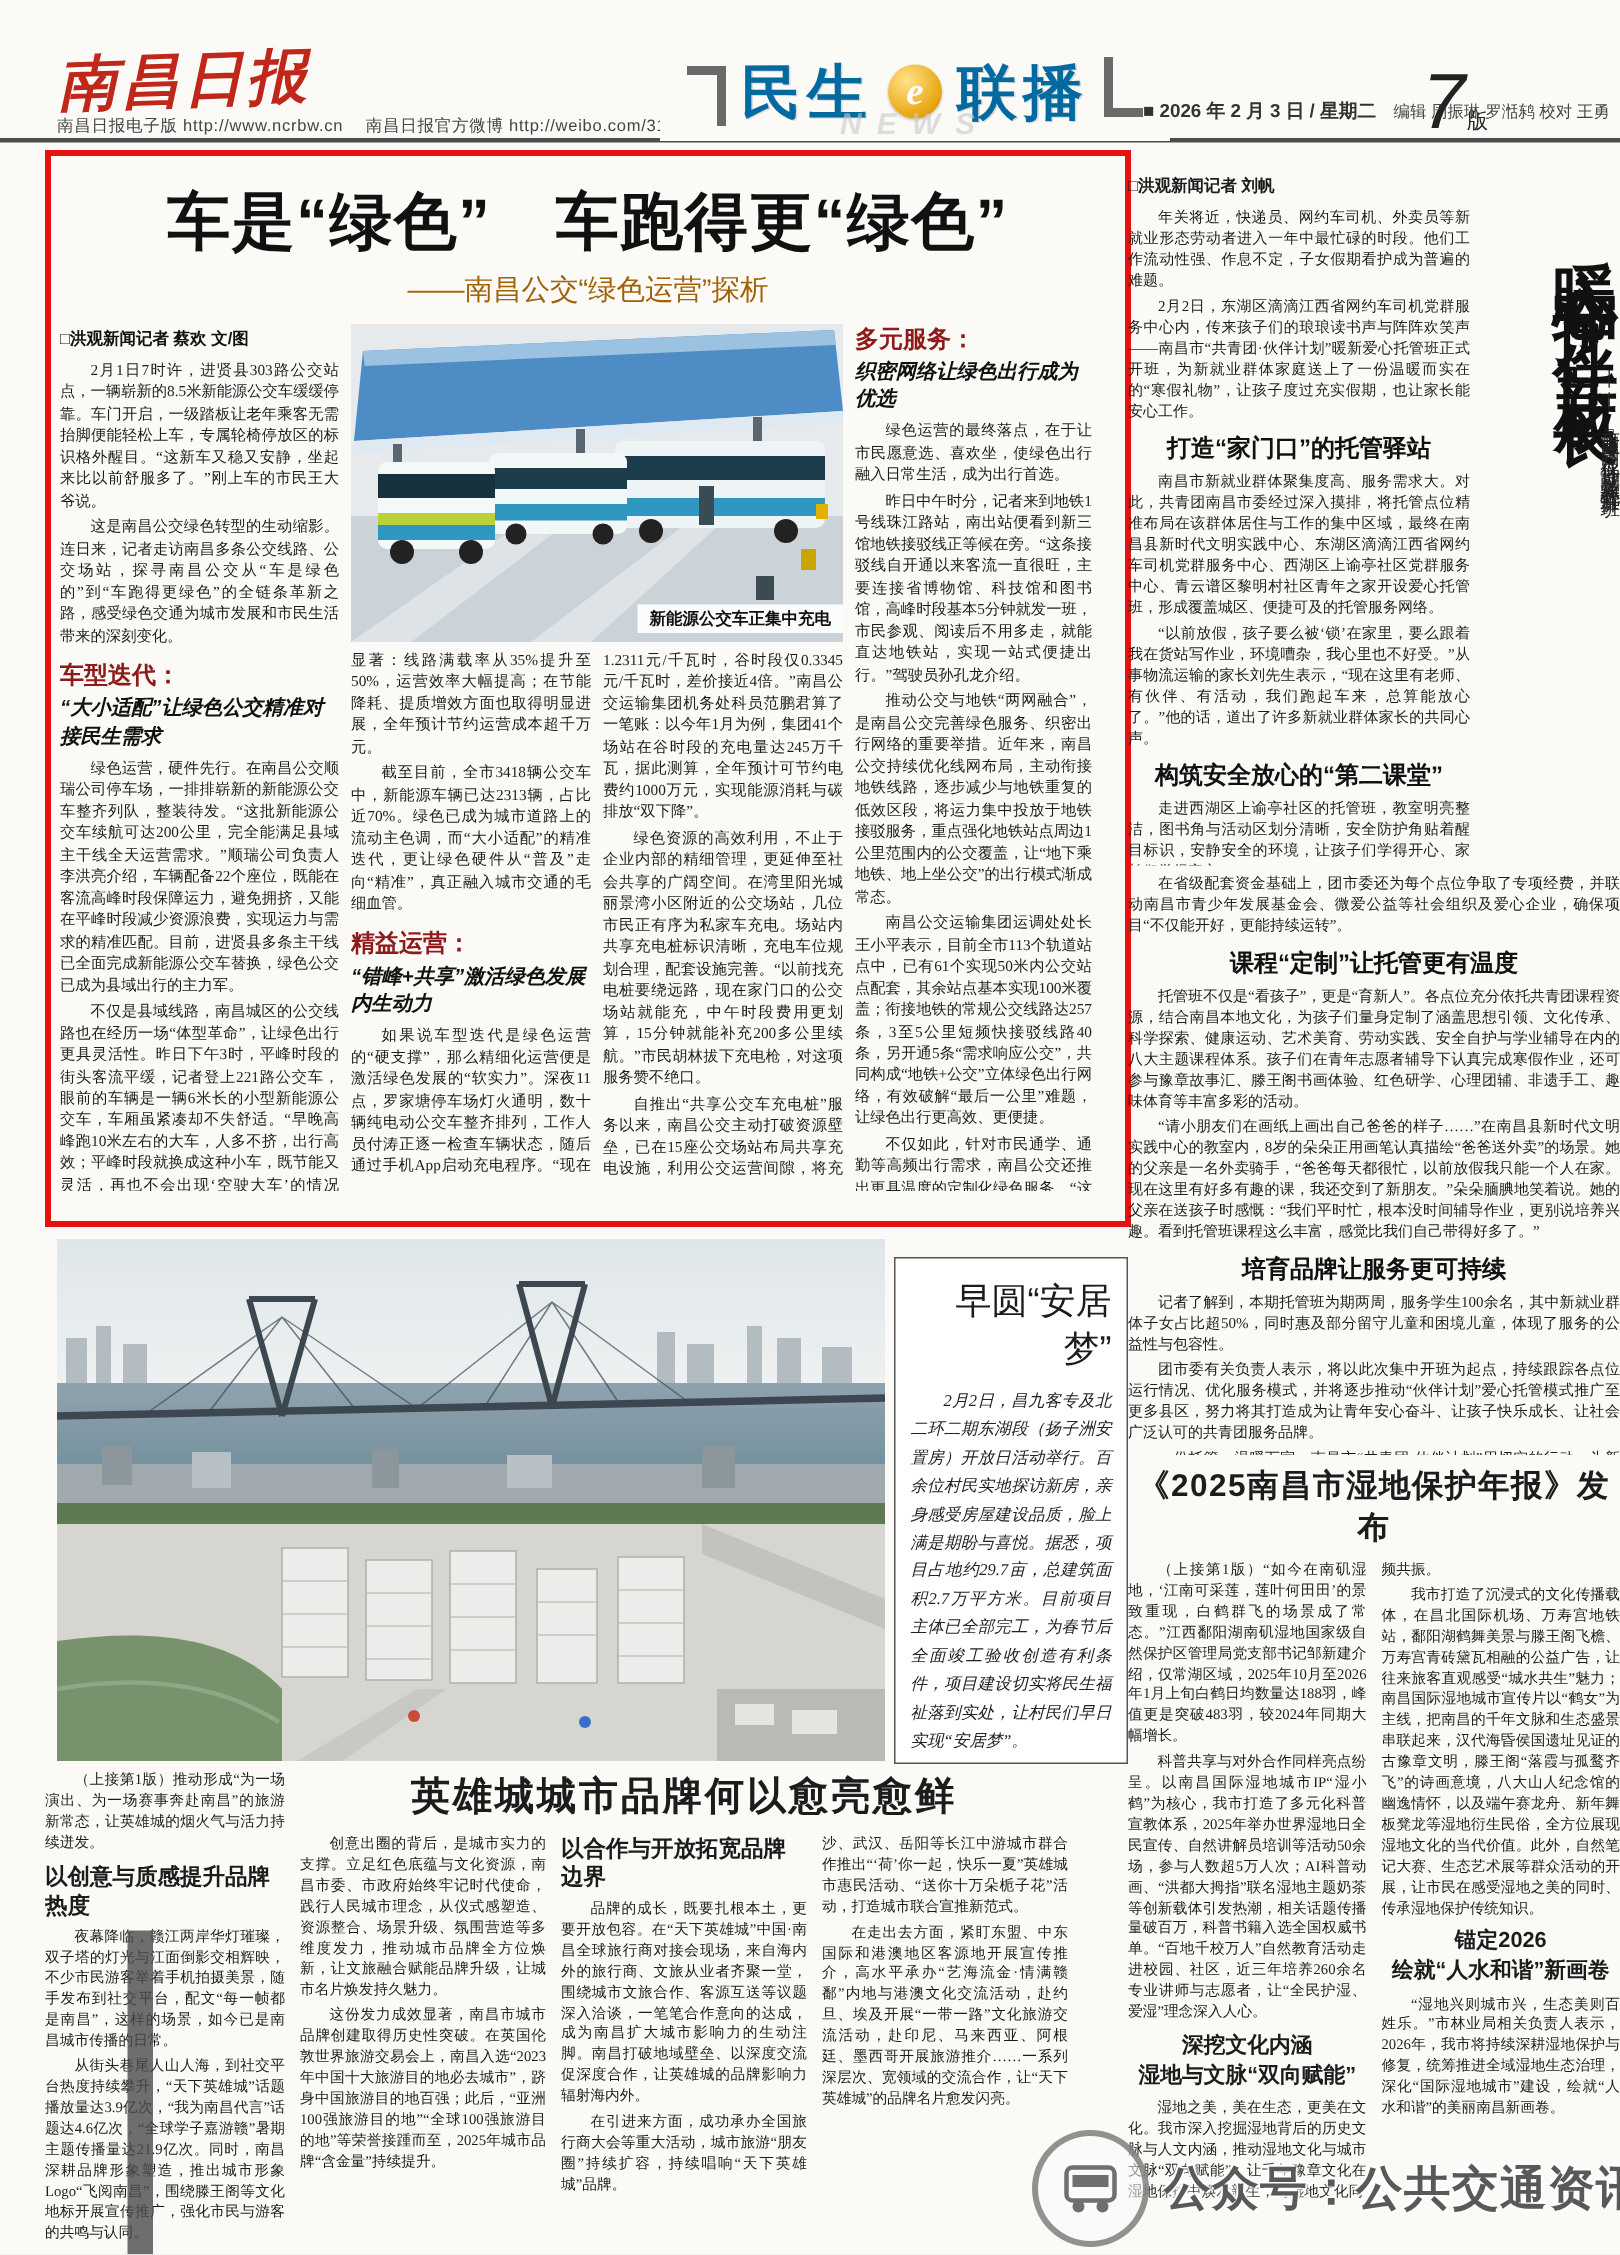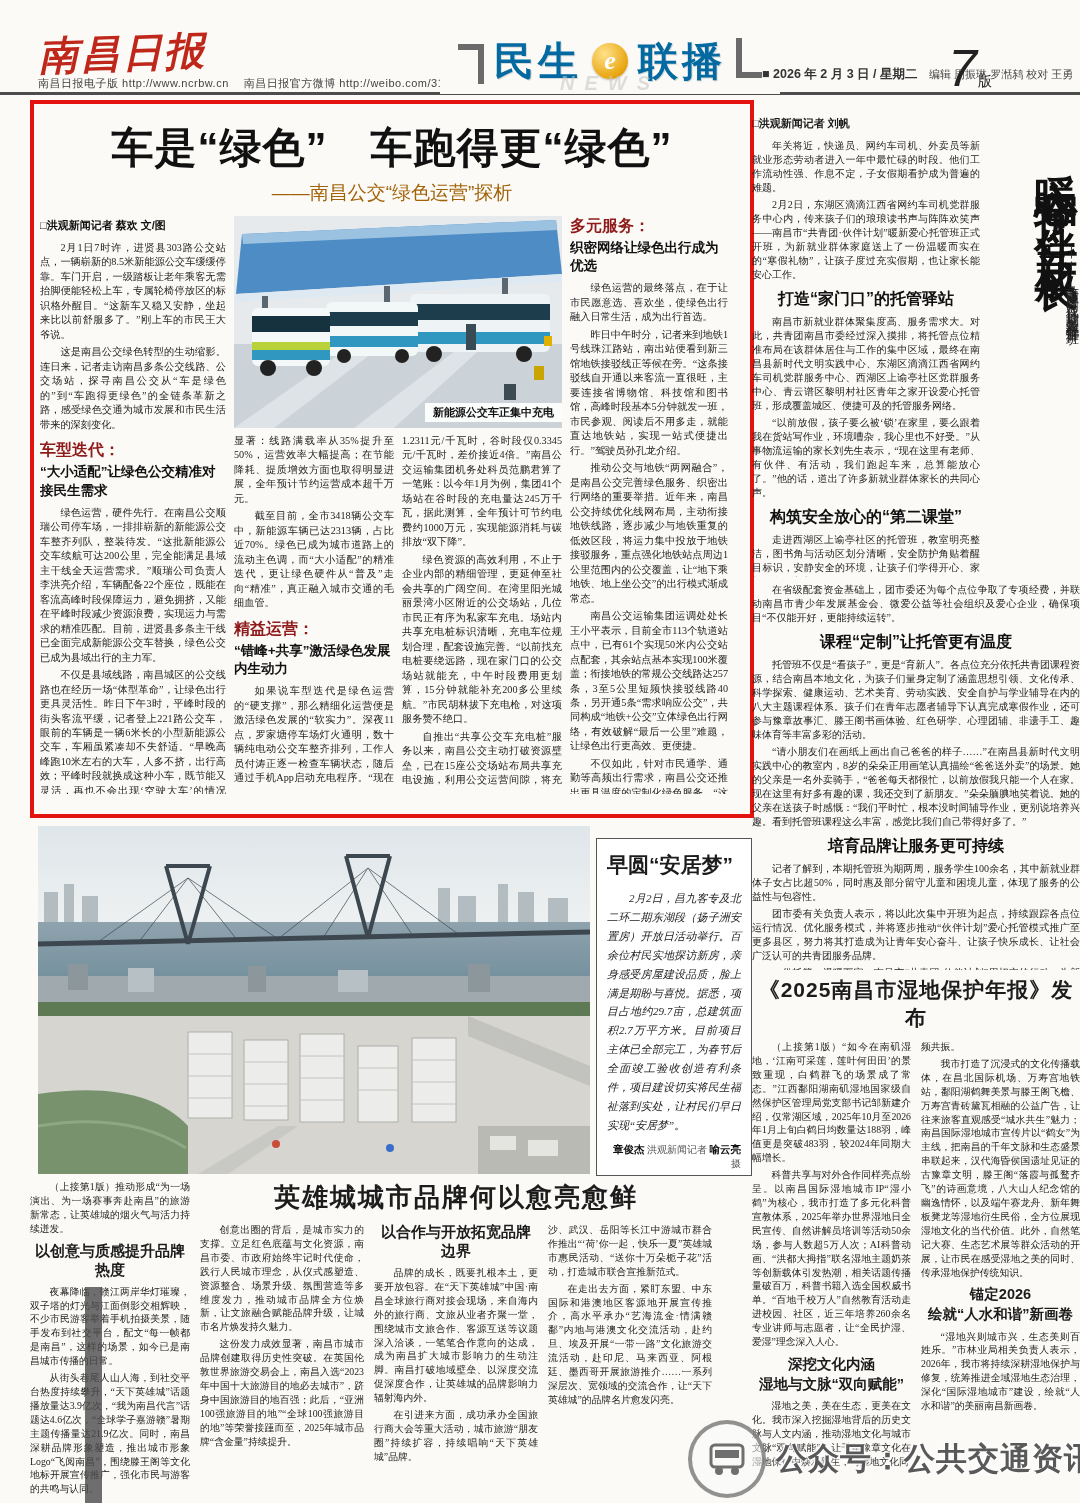--- a/index.html
+++ b/index.html
@@ -46,21 +46,21 @@
   .c1{width:186px;}
   .cmid{width:328px;}
   .c4{width:158px;}
   .midcols{display:flex;gap:8px;height:352px;overflow:hidden;margin-top:6px;}
   .c2,.c3{width:160px;overflow:hidden;}
   .byline{font-family:"Liberation Sans",sans-serif;font-size:11px;font-weight:bold;color:#111;margin:2px 0 8px;}
   .bodyp{font-size:10.2px;line-height:1.42;text-align:justify;text-indent:2em;margin:0 0 3px;}
   .kickblock{margin:8px 0 6px;}
   .kicker{font-family:"DejaVu Serif",serif;font-weight:bold;font-size:16px;color:#8e1a1a;}
   .sectitle{font-family:"Liberation Sans",sans-serif;font-weight:900;font-size:13.5px;color:#111;
-    line-height:1.35;margin-top:2px;}
+    line-height:1.35;margin-top:2px;font-style:italic;}
   
   .photo1{position:relative;width:328px;height:212px;overflow:hidden;background:#1d4ed8;}
   .photo1 svg{display:block;}
   .ph1cap{position:absolute;right:0;bottom:6px;background:rgba(255,255,255,.92);color:#111;
     font-family:"Liberation Sans",sans-serif;font-size:11px;font-weight:bold;padding:2px 8px;}
   
   .rightart{position:absolute;left:752px;top:114px;width:328px;height:856px;overflow:hidden;}
   .r-byline{font-family:"Liberation Sans",sans-serif;font-size:11px;font-weight:bold;margin:2px 0 8px;}
   .r-top{display:flex;gap:6px;height:438px;overflow:hidden;}
   .r-text{width:228px;overflow:hidden;}
@@ -69,35 +69,35 @@
   .vh{font-family:"DejaVu Serif",serif;font-weight:900;font-size:43px;letter-spacing:8px;color:#111;line-height:1.1;}
   .vs{font-family:"DejaVu Serif",serif;font-size:13px;color:#222;letter-spacing:2px;margin-top:4px;line-height:1.2;}
   .r-wide{margin-top:6px;}
   .rp{font-size:10px;line-height:1.4;text-align:justify;text-indent:2em;margin:0 0 3px;}
   .rsub{font-family:"Liberation Sans",sans-serif;font-weight:900;font-size:16px;text-align:center;margin:7px 0 5px;color:#111;}
   
   .photo2{position:absolute;left:38px;top:826px;width:552px;height:348px;overflow:hidden;background:#cdd6da;}
   
   .anju{position:absolute;left:596px;top:838px;width:156px;height:338px;border:1px solid #555;
     background:#fff;padding:10px 10px;box-sizing:border-box;overflow:hidden;}
-  .anju-title{font-family:"Liberation Sans",sans-serif;font-weight:700;font-size:21px;text-align:left;margin:2px 0 10px;}
+  .anju-title{font-family:"Liberation Sans",sans-serif;font-weight:400;font-size:24px;text-align:right;margin:2px 0 10px;}
   .anju-body{font-style:italic;font-size:11px;line-height:1.72;text-align:justify;text-indent:2em;color:#222;}
   .anju-credit{margin-top:8px;text-align:right;font-size:10px;color:#555;}
   .anju-credit b{color:#111;font-size:10.5px;}
   
   .hero{position:absolute;left:30px;top:1180px;width:682px;height:323px;overflow:hidden;}
   .hero-row{display:flex;gap:10px;height:100%;}
   .h-c1{width:160px;overflow:hidden;}
   .h-right{width:512px;}
   .hero-headline{font-family:Liberation Serif, serif;font-weight:900;font-size:26px;text-align:center;
     letter-spacing:2px;margin:0 0 8px;}
   .h-cols{display:flex;gap:10px;height:280px;overflow:hidden;}
   .h-c{width:164px;overflow:hidden;}
   .hp{font-size:9.8px;line-height:1.42;text-align:justify;text-indent:2em;margin:0 0 3px;}
-  .hsub{font-family:"Liberation Sans",sans-serif;font-weight:900;font-size:15px;text-align:center;margin:6px 0 5px;}
+  .hsub{font-family:"Liberation Sans",sans-serif;font-weight:900;font-size:15px;text-align:left;margin:6px 0 5px;}
   
   .wetland{position:absolute;left:752px;top:972px;width:328px;height:531px;overflow:hidden;}
   .wet-headline{font-family:"Liberation Sans",sans-serif;font-weight:900;font-size:21px;text-align:center;
     letter-spacing:1px;margin:4px 0 8px;}
   .w-cols{display:flex;gap:10px;height:488px;overflow:hidden;}
   .w-c{width:159px;overflow:hidden;}
   .wp{font-size:9.8px;line-height:1.42;text-align:justify;text-indent:2em;margin:0 0 3px;}
   .wsub{font-family:"Liberation Sans",sans-serif;font-weight:900;font-size:14.5px;text-align:center;line-height:1.35;margin:6px 0 5px;}
   
   .scanbar{position:absolute;left:85px;top:1287px;width:17px;height:216px;background:#4b4b4b;opacity:.8;}

